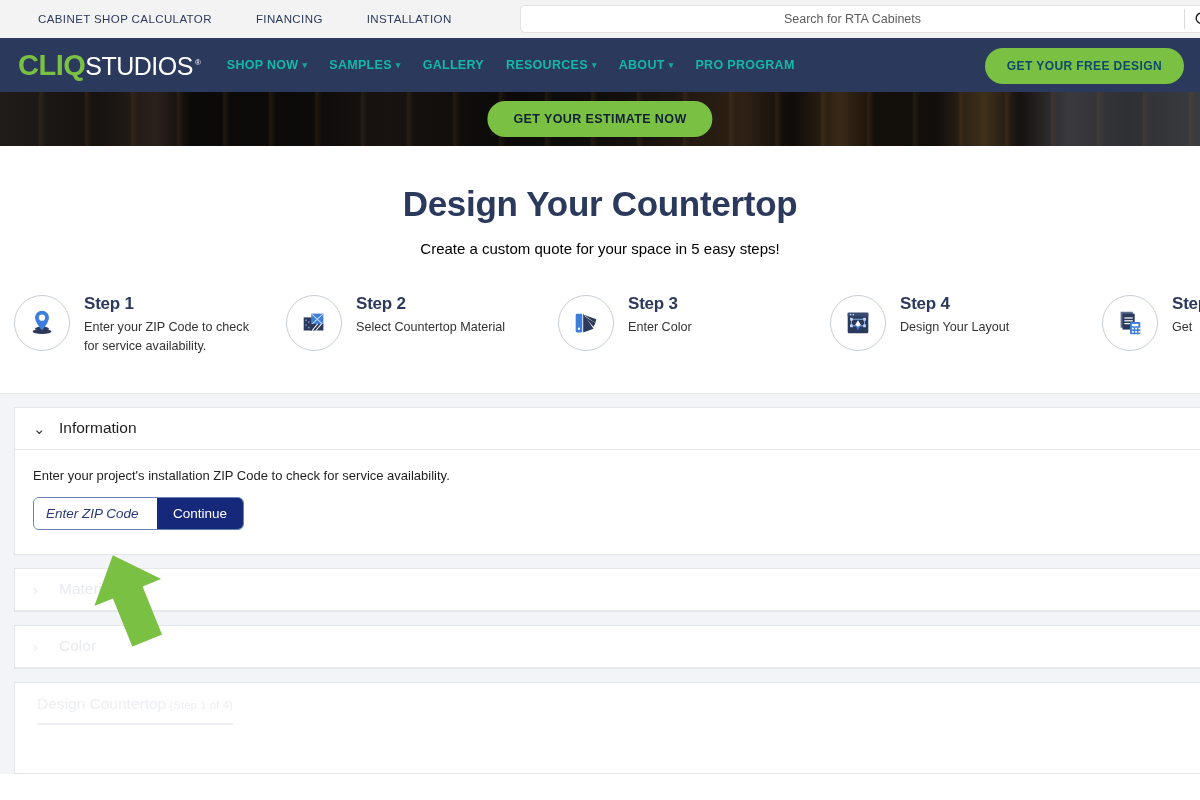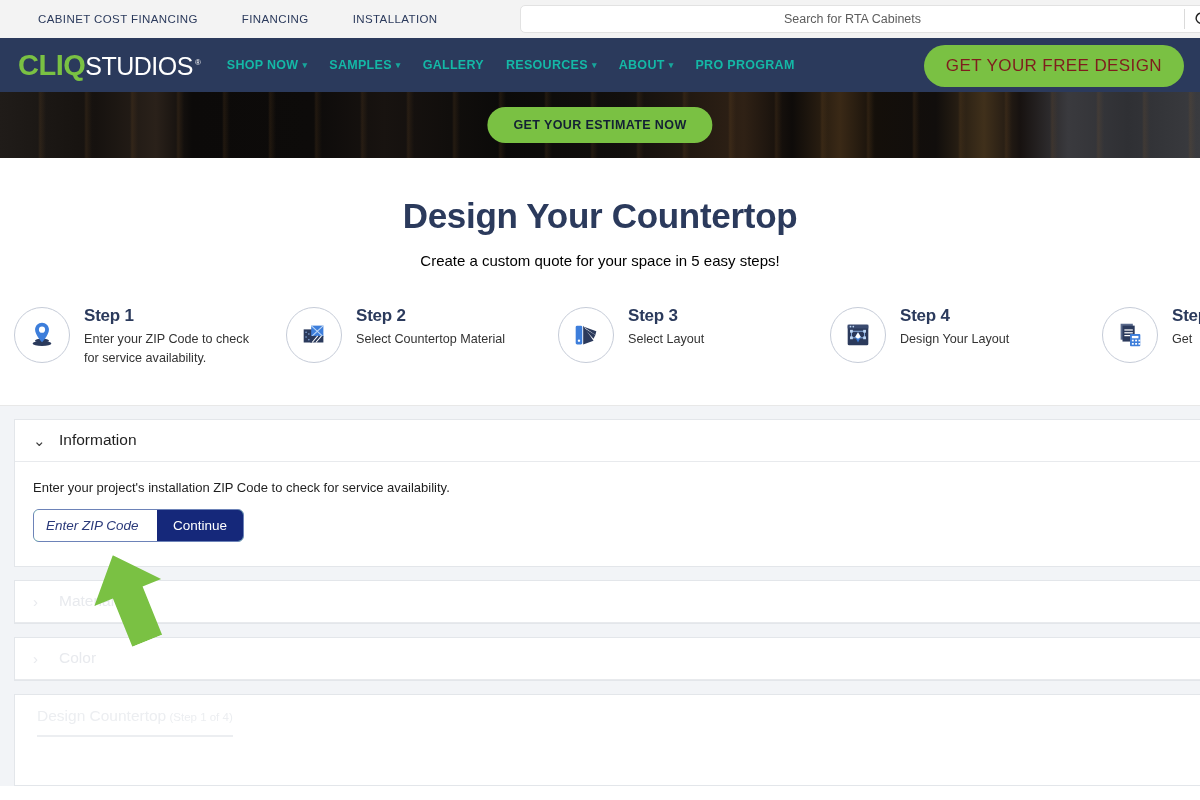--- a/index.html
+++ b/index.html
@@ -91,34 +91,34 @@
     cursor: pointer;
     display: flex; align-items: center; gap: 4px;
   }
   .caret { font-size: 9px; opacity: .85; }
   .cta-free-design {
     position: absolute;
     right: 16px;
     top: 51%;
     transform: translateY(-50%);
     background: #7ac143;
-    color: #7f1d1d;
-    font-size: 17px;
-    font-weight: 400;
+    color: #0c4a6e;
+    font-size: 12px;
+    font-weight: 700;
     letter-spacing: .4px;
     border: 0;
     border-radius: 22px;
     padding: 11px 22px;
     cursor: pointer;
     font-family: "Liberation Sans", sans-serif;
   }
 
   
   .hero {
-    height: 66px;
+    height: 54px;
     position: relative;
     overflow: hidden;
     background:
       linear-gradient(90deg,
         #201c19 0%, #16120f 8%, #2a211a 13%,
         #0c0a09 16%, #0d0b0a 26%, #181310 32%,
         #0b0a09 42%, #120f0d 52%,
         #2f2115 62%, #0e0b09 66%,
         #3a2916 70%, #140f0a 73%,
         #110e0c 78%, #40301b 82%, #171210 85%,
@@ -293,21 +293,21 @@
     pointer-events: none;
   }
   .page-wrap { position: relative; }
 </style>
 </head>
 <body>
 
 <div class="page-wrap">
 
   <div class="utility-bar">
-    <a class="utility-link">CABINET COST FINANCING</a>
+    <a class="utility-link">CABINET SHOP CALCULATOR</a>
     <a class="utility-link">FINANCING</a>
     <a class="utility-link">INSTALLATION</a>
 
     <div class="search-wrap">
       <input class="search-input" type="text" placeholder="Search for RTA Cabinets" style="">
       <div class="search-divider"></div>
       <button class="search-btn">
         <svg width="17" height="17" viewBox="0 0 20 20">
           <circle cx="8.5" cy="8.5" r="6" fill="none" stroke="#222" stroke-width="1.7"></circle>
           <line x1="13" y1="13" x2="18.5" y2="18.5" stroke="#222" stroke-width="1.7" stroke-linecap="round"></line>
@@ -400,21 +400,21 @@
         <svg width="30" height="30" viewBox="0 0 32 32">
           <rect x="5" y="6" width="7" height="20" rx="1.5" fill="#3d7edb"></rect>
           <circle cx="8.5" cy="22" r="1.3" fill="#ffffff"></circle>
           <path d="M13 6 L13 26 L24 22 Z" fill="#2b3a5c"></path>
           <path d="M13 8 L26 16 L24 20 Z" fill="#2b3a5c"></path>
           <path d="M13 7 L27 12 L26 16 Z" fill="#2b3a5c"></path>
         </svg>
       </div>
       <div class="step-text">
         <div class="step-title">Step 3</div>
-        <div class="step-desc">Select Layout</div>
+        <div class="step-desc">Enter Color</div>
       </div>
     </div>
 
     <div class="step">
       <div class="step-circle">
         <svg width="30" height="30" viewBox="0 0 32 32">
           <rect x="5" y="5" width="22" height="22" rx="1.5" fill="#2b3a5c"></rect>
           <rect x="5" y="5" width="22" height="4" fill="#3a4b70"></rect>
           <circle cx="8" cy="7" r=".9" fill="#bcd6f5"></circle>
             <circle cx="11" cy="7" r=".9" fill="#bcd6f5"></circle>

